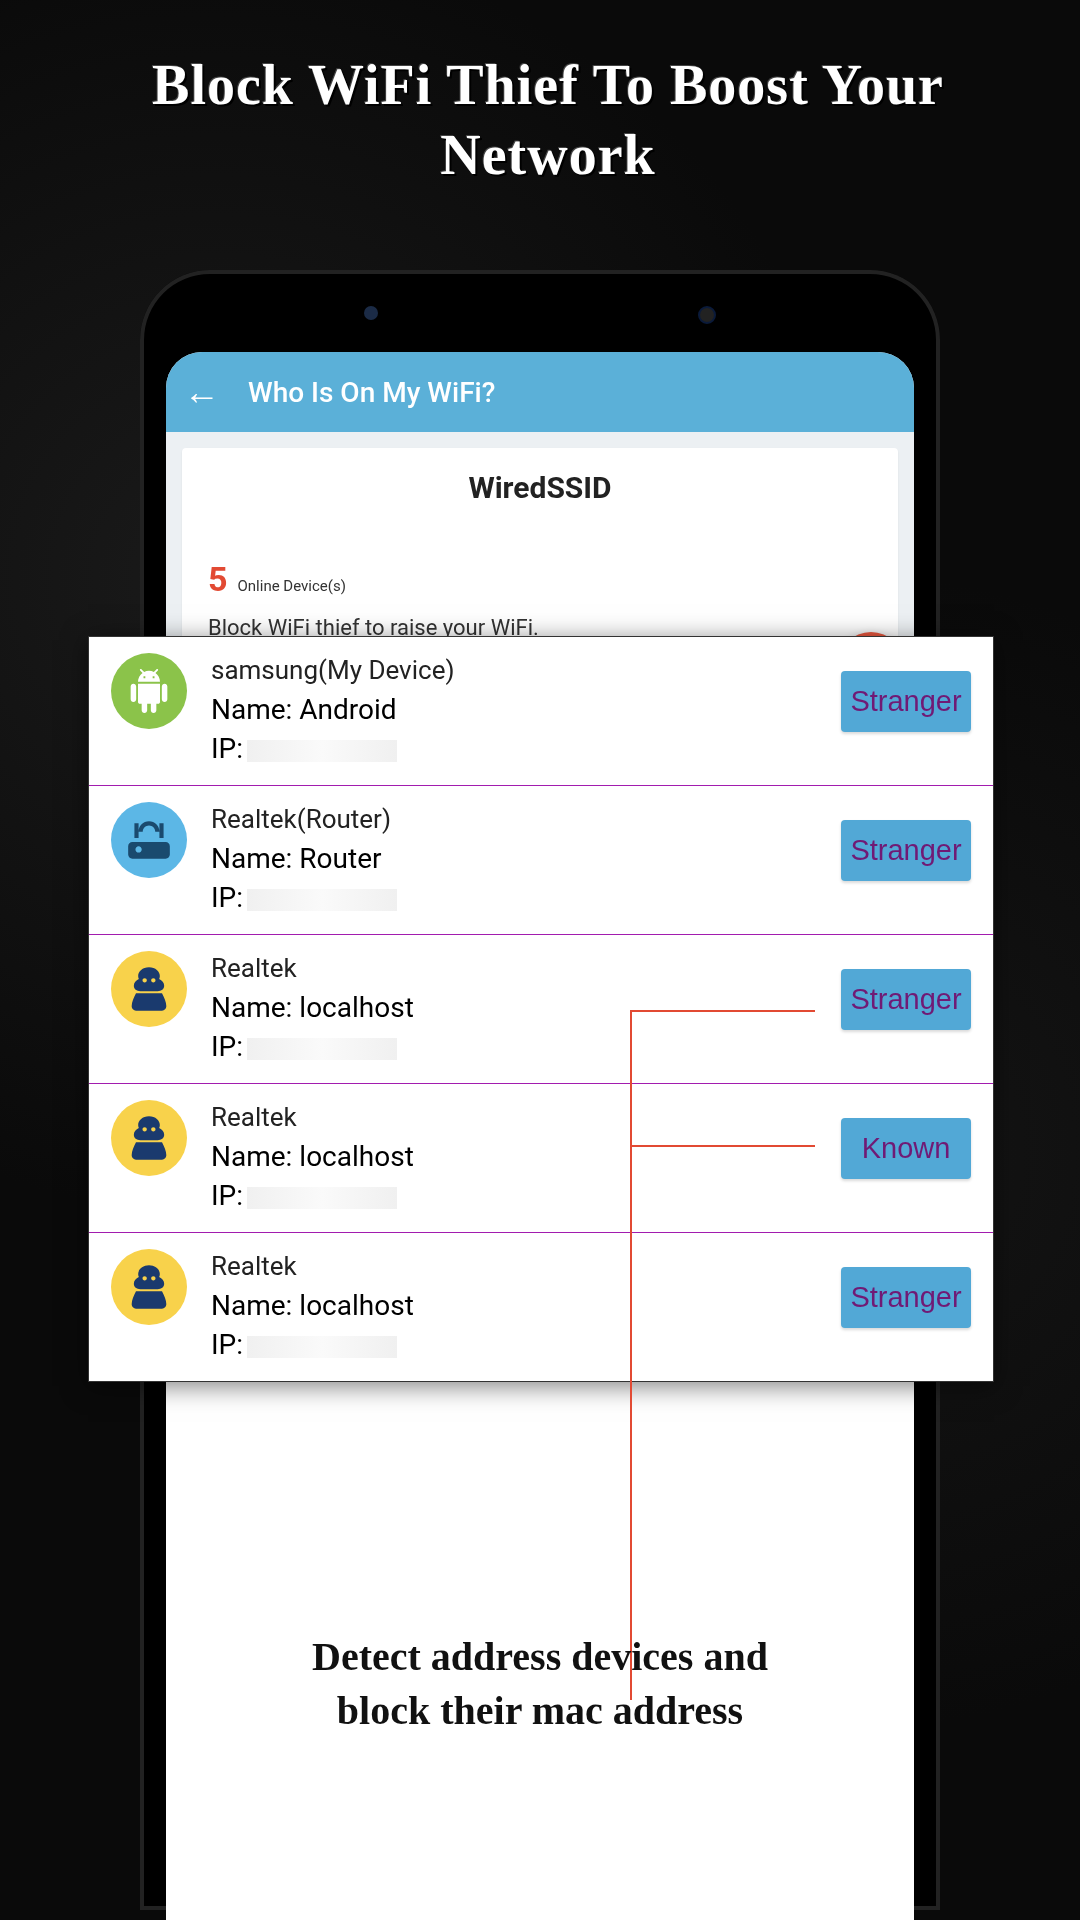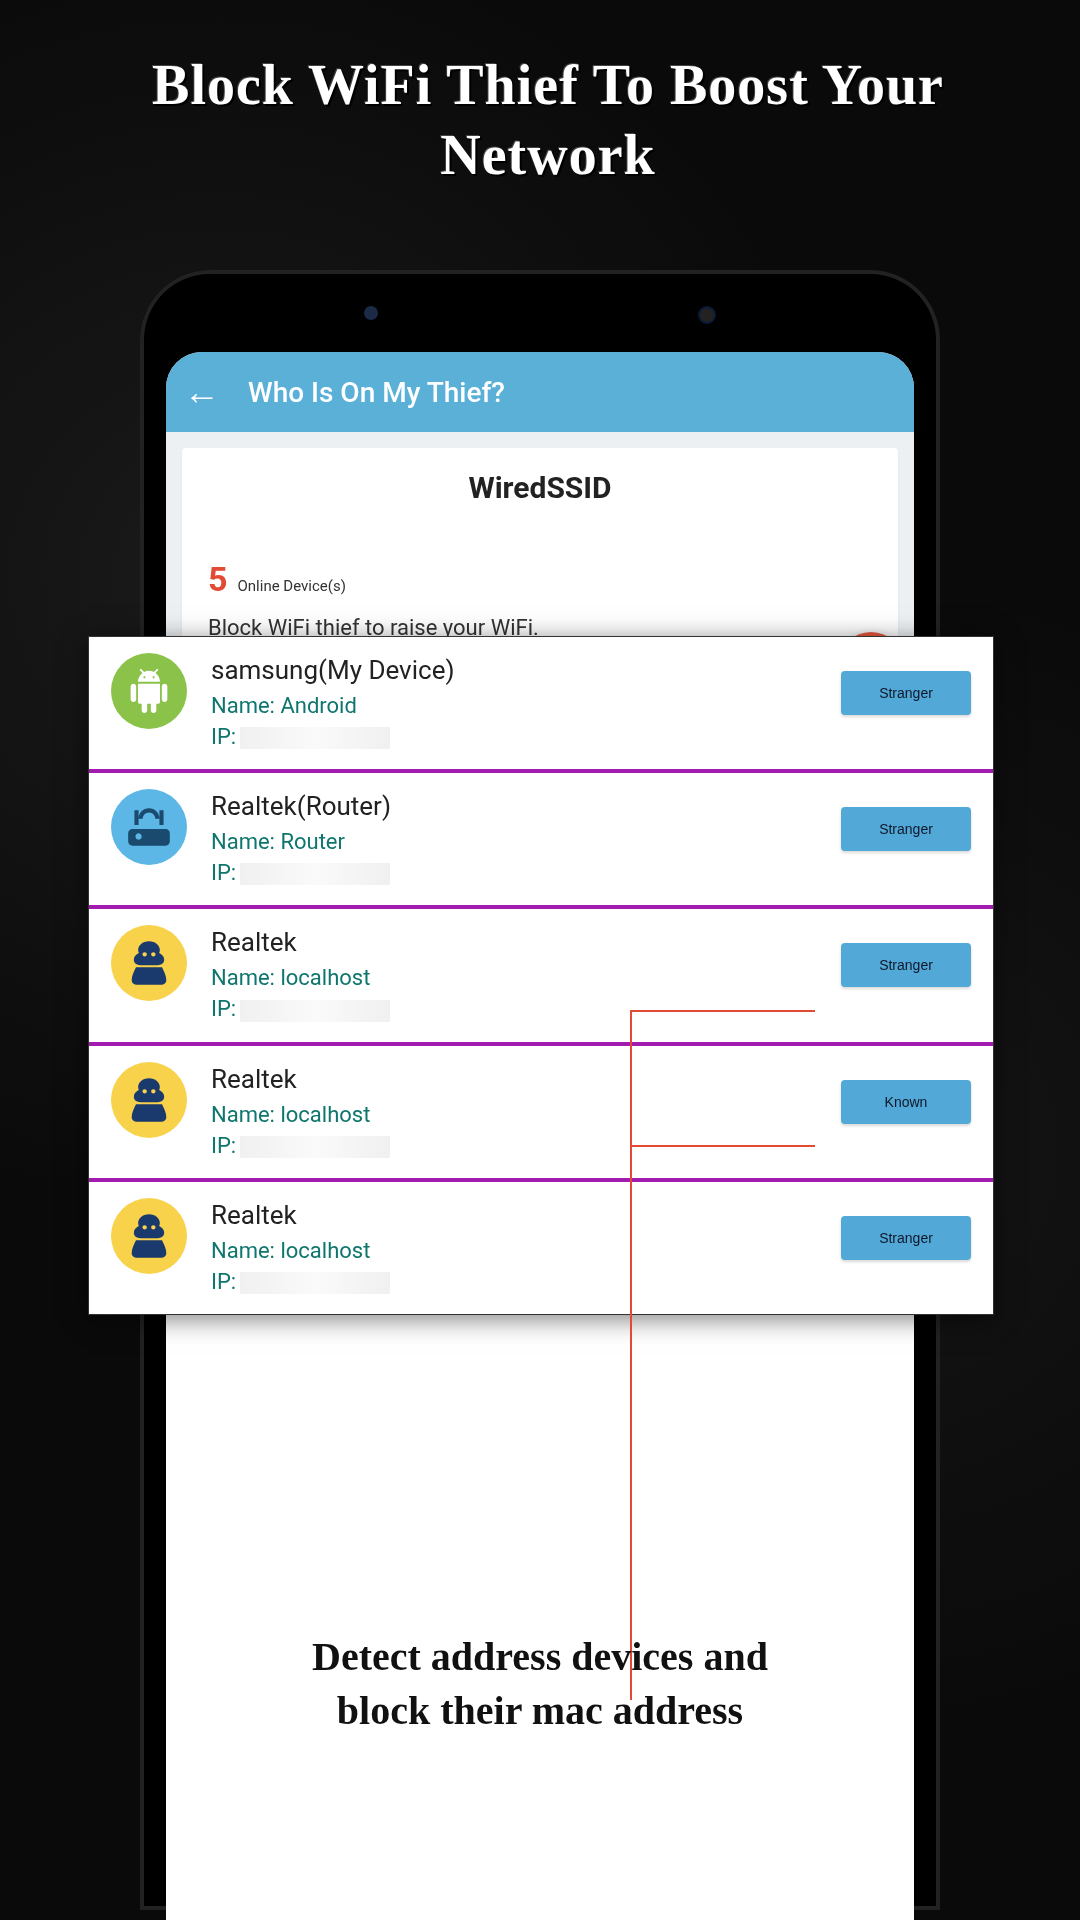--- a/index.html
+++ b/index.html
@@ -88,48 +88,48 @@
   
   .device-list {
     position: absolute; left: 88px; top: 636px;
     width: 906px; background: #fff;
     border: 1px solid #333;
     box-shadow: 0 4px 24px rgba(0,0,0,.5);
   }
   .device-row {
     display: flex; align-items: flex-start;
     padding: 16px 22px 14px 22px;
-    border-bottom: 4px solid #a21caf;
+    border-bottom: 1px solid #a21caf;
   }
   .device-row:last-child { border-bottom: none; }
   .dev-icon {
     width: 76px; height: 76px; border-radius: 50%;
     margin-right: 24px; flex-shrink: 0;
     display: flex; align-items: center; justify-content: center;
     position: relative;
   }
   .icon-android { background: #8bc34a; }
   .icon-android svg { width: 44px; height: 44px; fill: #fff; }
   .icon-router { background: #5cb7e6; }
   .icon-router svg { width: 50px; height: 50px; fill: #1a4a6e; }
   .icon-stranger { background: #f8d24b; }
   .icon-stranger svg { width: 52px; height: 52px; fill: #1a3a6e; }
   .dev-info { flex: 1; padding-top: 2px; }
   .dev-title { font-size: 26px; color: #222; margin-bottom: 8px; }
-  .dev-meta { font-size: 22px; color: #0f766e; margin-bottom: 6px; }
+  .dev-meta { font-size: 28px; color: #000000; margin-bottom: 6px; }
   .ip-blur {
     display: inline-block; width: 150px; height: 22px;
     background: linear-gradient(90deg, #f0f0f0, #fafafa, #f0f0f0);
     vertical-align: middle; margin-left: 4px;
   }
   .status-btn {
-    background: #52a8d6; color: #0f172a;
+    background: #52a8d6; color: #701a75;
     border: none; border-radius: 4px;
     padding: 14px 0; width: 130px;
-    font-size: 14px; text-align: center;
+    font-size: 29px; text-align: center;
     margin-top: 18px;
     box-shadow: 0 2px 3px rgba(0,0,0,.15);
   }
   .callout-line {
     position: absolute; border: 1px solid #e24a33;
     pointer-events: none;
   }
   .bottom-caption {
     position: absolute; top: 1630px; left: 140px; right: 140px;
     text-align: center; color: #111;
@@ -153,21 +153,21 @@
 </div>
 
 <div class="phone-frame">
   <div class="phone-notch">
     <span class="sensor"></span>
     <span class="camera"></span>
   </div>
   <div class="phone-screen">
     <div class="app-bar">
       <span class="back-arrow">←</span>
-      <span class="app-title">Who Is On My Thief?</span>
+      <span class="app-title">Who Is On My WiFi?</span>
     </div>
     <div class="info-card">
       <div class="ssid">WiredSSID</div>
       <div class="count-row">
         <span class="count">5</span>
         <span class="count-label">Online Device(s)</span>
       </div>
       <div class="subtext">Block WiFi thief to raise your WiFi.</div>
       <div class="refresh-fab">
         <svg viewBox="0 0 24 24">

